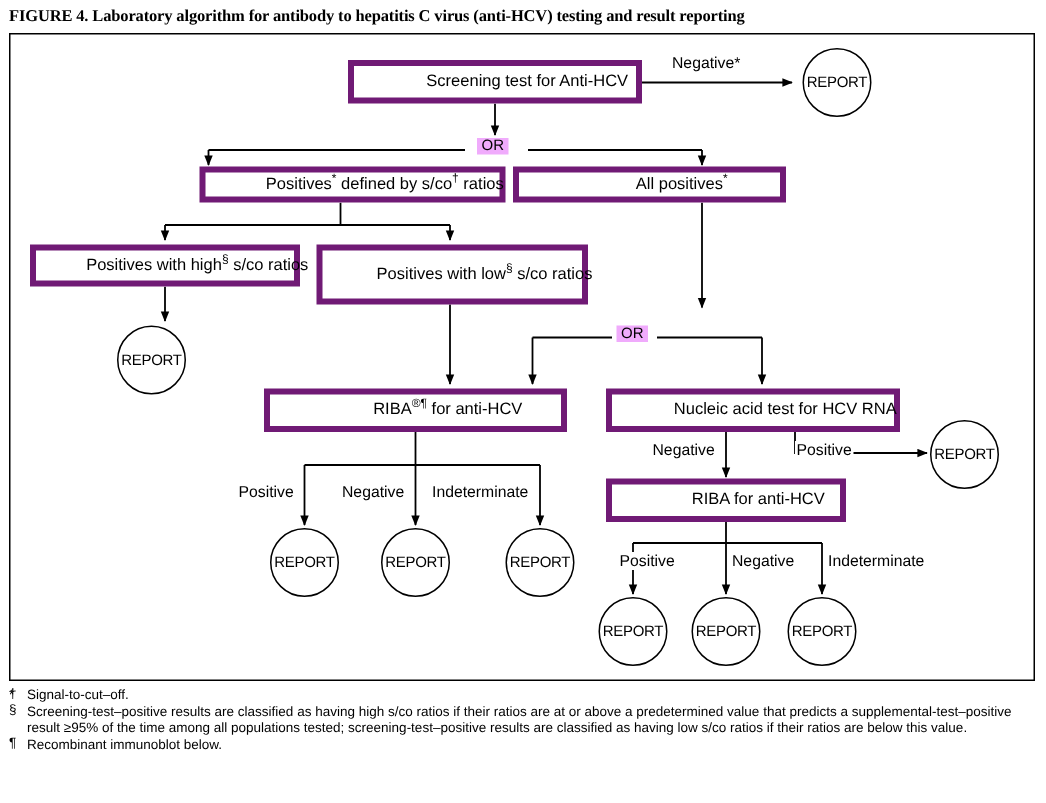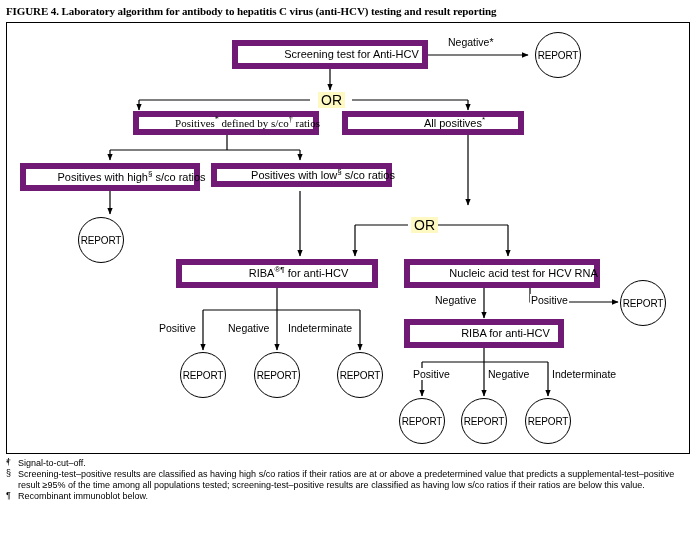--- a/index.html
+++ b/index.html
@@ -6,28 +6,28 @@
   body{width:697px;height:535px;font-family:"Liberation Sans",sans-serif;color:#000;}
   #page{position:relative;width:697px;height:535px;overflow:hidden;}
 
   .fig-title{position:absolute;left:6px;top:5px;width:680px;font-size:11px;font-weight:bold;
     letter-spacing:-0.1px;white-space:nowrap;font-family:Liberation Serif, serif;}
 
   .frame{position:absolute;left:6px;top:22px;width:684px;height:432px;border:1px solid #000;box-sizing:border-box;}
 
   #wires{position:absolute;left:0;top:0;width:697px;height:535px;pointer-events:none;}
 
-  .node{position:absolute;box-sizing:border-box;border:6px solid #701a75;background:#fff;
+  .node{position:absolute;box-sizing:border-box;border:4px solid #701a75;background:#fff;
     display:flex;align-items:center;justify-content:center;font-size:11px;line-height:1.1;
     text-align:center;white-space:nowrap;padding-left:43px;}
   .circ{position:absolute;box-sizing:border-box;border:1px solid #000;border-radius:50%;
     background:#fff;display:flex;align-items:center;justify-content:center;
     font-size:10px;letter-spacing:-0.2px;white-space:nowrap;}
   .elabel{position:absolute;font-size:10.5px;white-space:nowrap;background:#fff;padding:0 1px;}
-  .orlabel{position:absolute;font-size:14px;white-space:nowrap;background:#fef9c3;padding:0 3px;}
+  .orlabel{position:absolute;font-size:10px;white-space:nowrap;background:#f0abfc;padding:0 3px;}
   sup{font-size:8px;line-height:0;vertical-align:super;}
 
   .notes{position:absolute;left:6px;top:458px;width:688px;font-size:9px;line-height:1.22;}
   .note{position:relative;padding-left:12px;margin-bottom:0px;}
   .note .mk{position:absolute;left:0px;top:0px;font-size:9px;}
   .note .mk.big{top:-1px;}
 </style>
 </head>
 <body>
 
@@ -93,33 +93,33 @@
   </div>
 
   <div class="circ" style="left:535px;top:32px;width:46px;height:46px;">
     <span>REPORT</span>
   </div>
 
   <div class="elabel" style="left:447px;top:36px;text-align:center;">Negative*</div>
 
   <div class="orlabel" style="left:318px;top:92px;">OR</div>
 
-  <div class="node" style="left:133px;top:111px;width:186px;height:24px;font-family:Liberation Serif, serif;">
+  <div class="node" style="left:133px;top:111px;width:204px;height:24px;">
     <span>Positives<sup>*</sup> defined by s/co<sup>†</sup> ratios</span>
   </div>
 
   <div class="node" style="left:342px;top:111px;width:182px;height:24px;">
     <span>All positives<sup>*</sup></span>
   </div>
 
   <div class="node" style="left:20px;top:163px;width:180px;height:28px;">
     <span>Positives with high<sup>§</sup> s/co ratios</span>
   </div>
 
-  <div class="node" style="left:211px;top:163px;width:181px;height:24px;">
+  <div class="node" style="left:211px;top:163px;width:181px;height:40px;">
     <span>Positives with low<sup>§</sup> s/co ratios</span>
   </div>
 
   <div class="circ" style="left:78px;top:217px;width:46px;height:46px;">
     <span>REPORT</span>
   </div>
 
   <div class="orlabel" style="left:411px;top:217px;">OR</div>
 
   <div class="node" style="left:404px;top:259px;width:196px;height:29px;">

